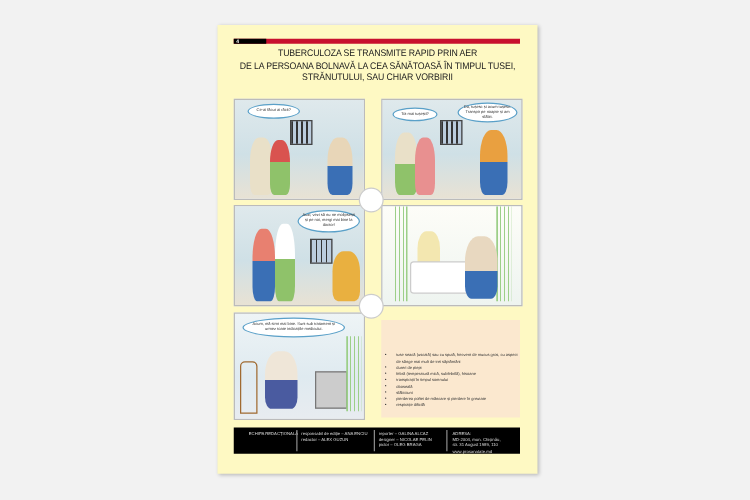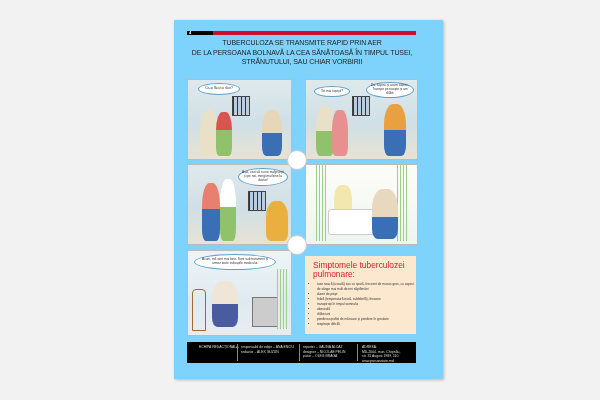--- a/index.html
+++ b/index.html
@@ -1,17 +1,17 @@
 <!DOCTYPE html>
 <html><head>
   <meta charset="utf-8">
   <style>
     html, body { margin:0; padding:0; }
     body { width:600px; height:400px; background:#f2f2f2; position:relative; overflow:hidden; font-family:"Liberation Sans", sans-serif; }
-    .page { position:absolute; left:174px; top:20px; width:256px; height:359px; background:#7dd3fc; box-shadow:1px 1px 3px rgba(0,0,0,0.25);padding-left:13px; }
+    .page { position:absolute; left:174px; top:20px; width:256px; height:359px; background:#fef9c3; box-shadow:1px 1px 3px rgba(0,0,0,0.25); }
     .topbar { position:absolute; left:13px; top:11px; width:229px; height:4px; background:#c8102e; }
     .topbar .blk { position:absolute; left:0; top:0; width:26px; height:4px; background:#000; }
     .topbar .pnum { position:absolute; left:2px; top:-1px; font-size:4px; color:#fff; font-weight:bold; }
     .title { position:absolute; left:0; top:18px; width:256px; text-align:center; font-family:"Liberation Sans Narrow","Liberation Sans",sans-serif; font-size:7.6px; line-height:9.5px; color:#222; letter-spacing:-0.1px; transform:scaleX(0.92); }
     .panel { position:absolute; border:1px solid #bbb; background:#eef3f5; overflow:hidden; }
     .p1 { left:13px; top:59px; width:103px; height:79px; }
     .p2 { left:131px; top:59px; width:111px; height:79px; }
     .p3 { left:13px; top:144px; width:103px; height:79px; }
     .p4 { left:131px; top:144px; width:111px; height:79px; }
     .p5 { left:13px; top:230px; width:103px; height:84px; }
@@ -86,21 +86,20 @@
     <div class="fig" style="left:24px;top:30px;width:26px;height:46px;background:linear-gradient(#efe6d8 0 50%,#4a5ba0 50%);"></div>
     <div style="position:absolute;left:64px;top:46px;width:24px;height:28px;background:#ccc;border:1px solid #777;"></div>
     <div style="position:absolute;right:2px;top:18px;width:12px;height:60px;background:repeating-linear-gradient(90deg,#9ccf88 0 1px,transparent 1px 3px);"></div>
     <div class="bubble" style="left:6px;top:3px;width:82px;height:16px;">Acum, mă simt mai bine. Sunt sub tratament și urmez toate indicațiile medicului.</div>
   </div>
 
   <div class="circle" style="left:113px;top:130px;"></div>
   <div class="circle" style="left:113px;top:215px;"></div>
 
   <div class="symptoms">
-    <div class="sym-title">Simptomele tuberculozei pulmonare:</div>
     <ul class="sym-list">
       <li>tuse seacă (uscată) sau cu spută, frecvent de mucus gros, cu aspect de sânge mai mult de trei săptămâni</li>
       <li>dureri de piept</li>
       <li>febră (temperatură mică, subfebrilă), frisoane</li>
       <li>transpirații în timpul somnului</li>
       <li>oboseală</li>
       <li>slăbiciuni</li>
       <li>pierderea poftei de mâncare și pierdere în greutate</li>
       <li>respirație dificilă</li>
     </ul>

